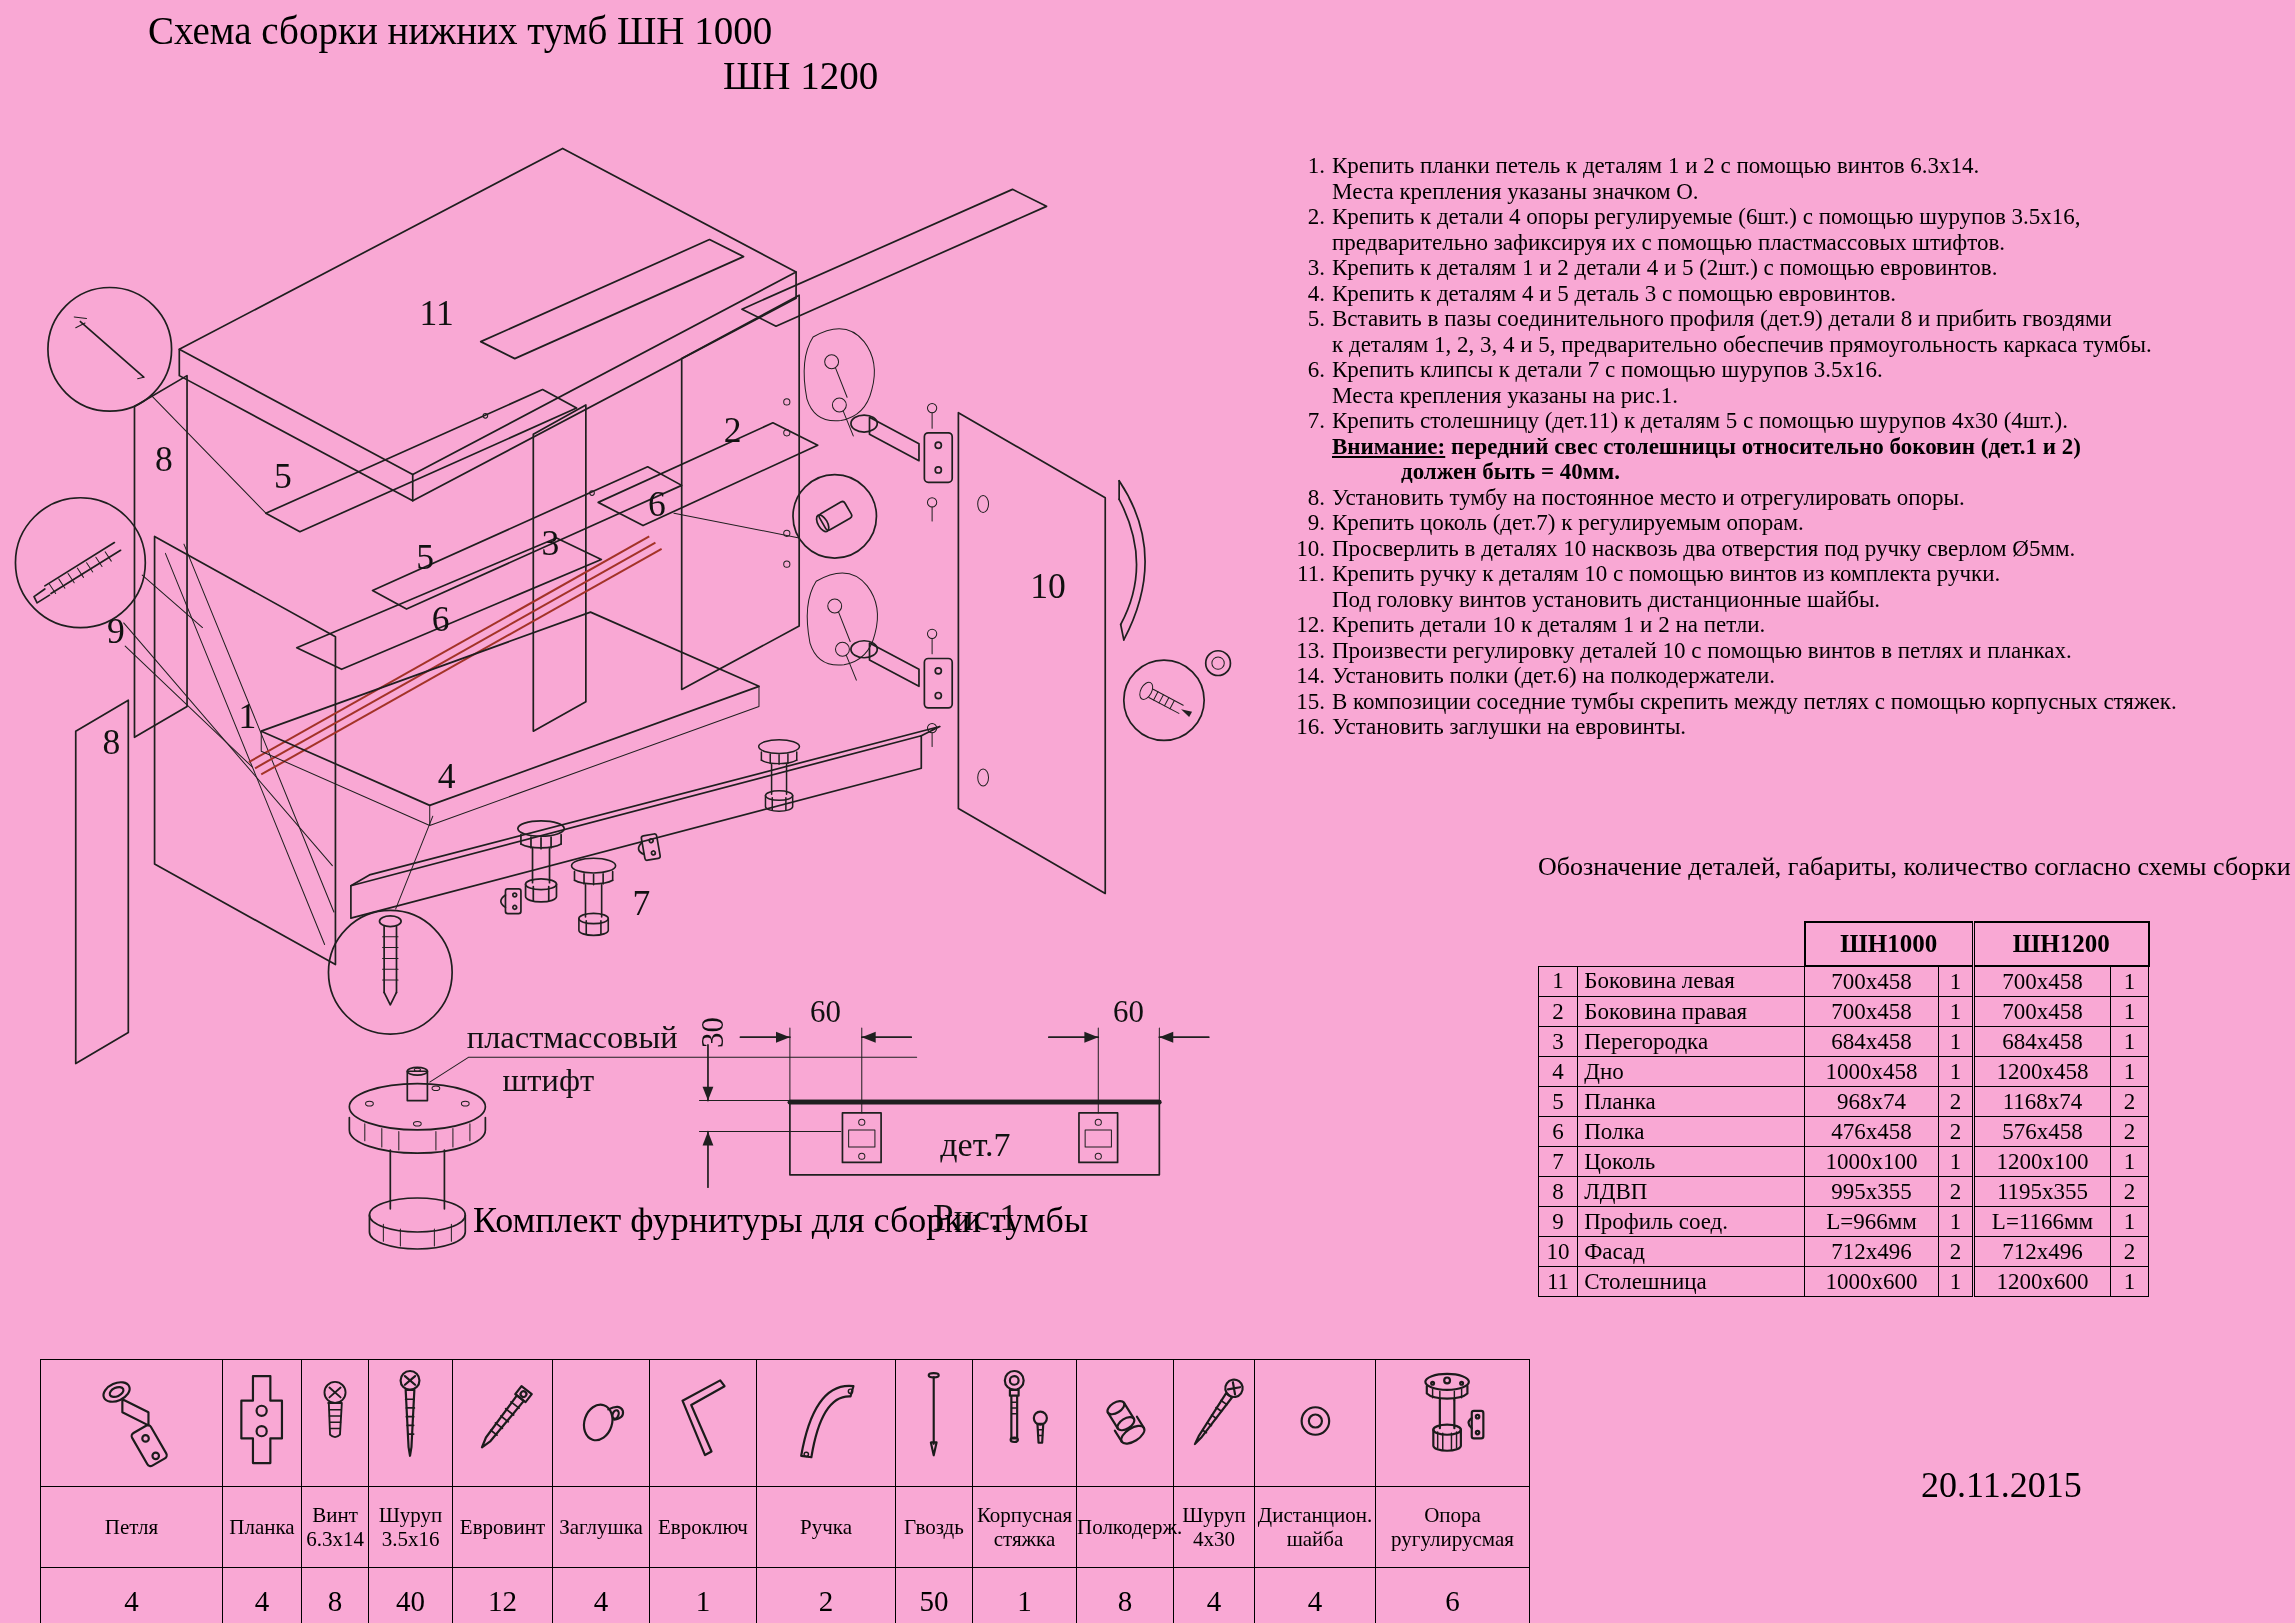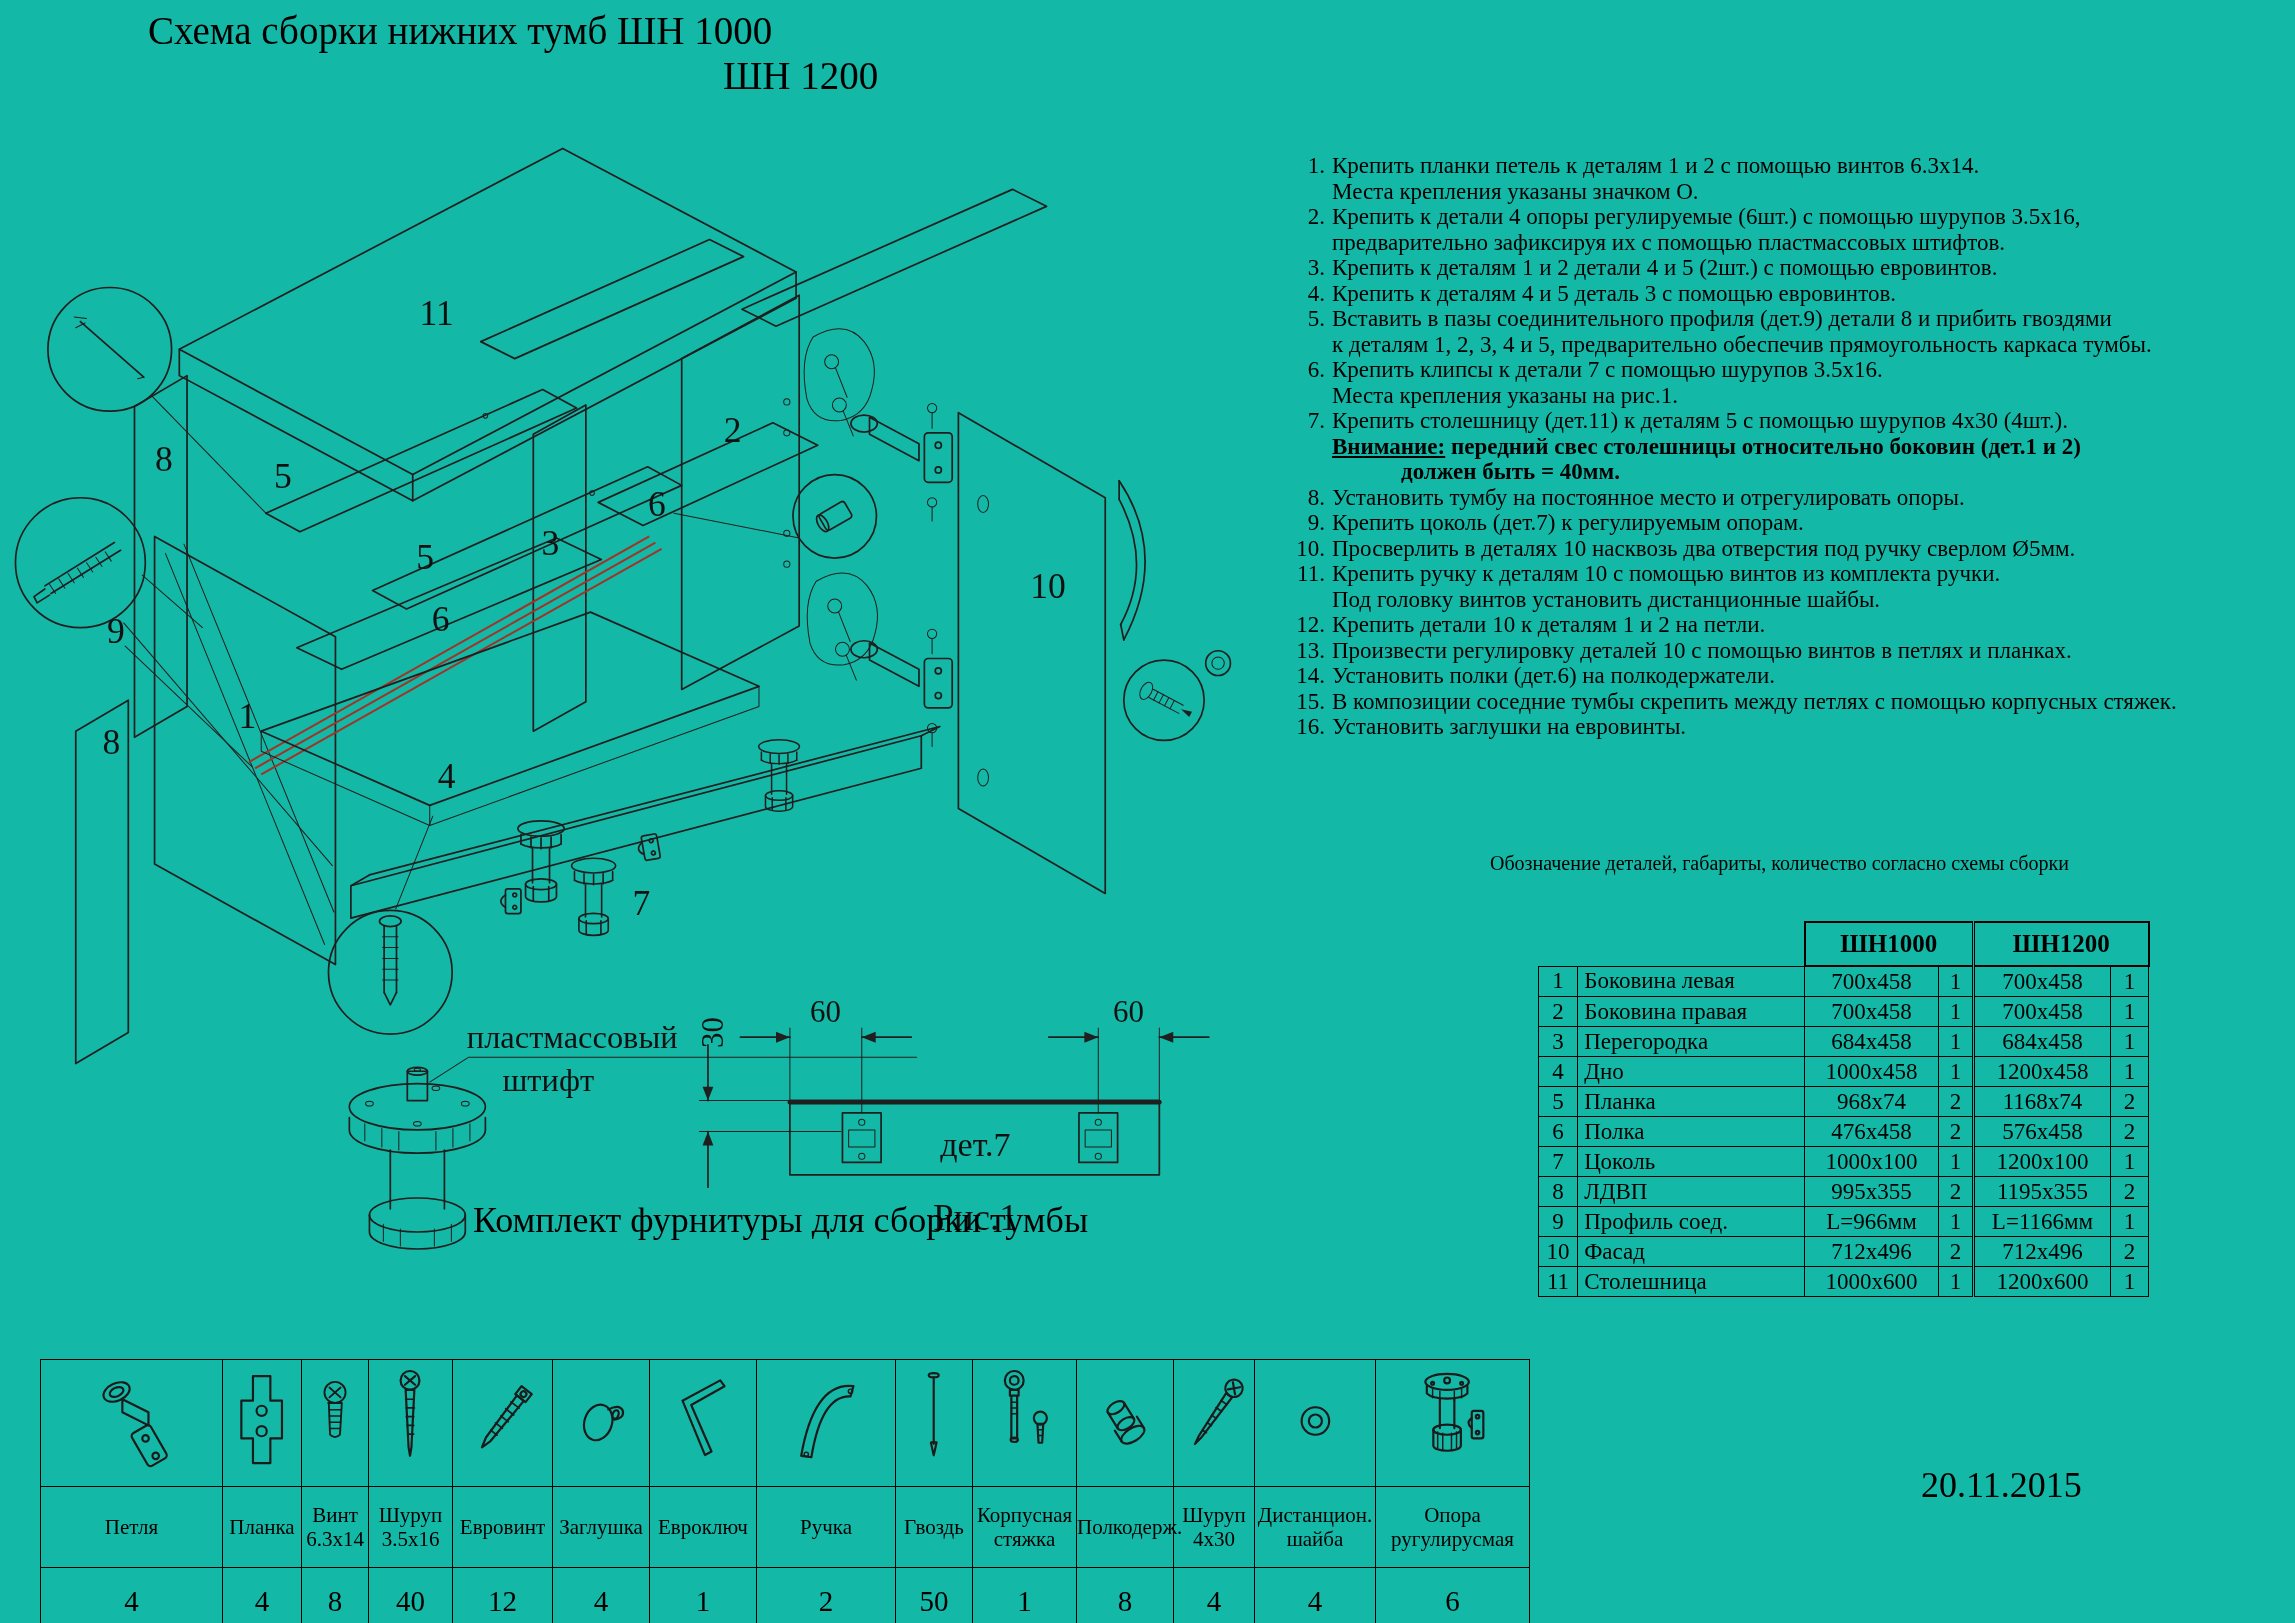--- a/index.html
+++ b/index.html
@@ -1,36 +1,36 @@
 <!DOCTYPE html>
 <html style="font-size:12.4px"><head>
 <meta charset="utf-8">
 <style>
   html,body{margin:0;padding:0;background:#fff;color:#000;font-family:"Liberation Serif",serif;}
-  .page{position:relative;width:2295px;height:1623px;background:#14b8a6;overflow:hidden;}
+  .page{position:relative;width:2295px;height:1623px;background:#f9a8d4;overflow:hidden;}
   .title{position:absolute;left:148px;top:7.7px;font-size:39px;line-height:45px;}
   .title .l2{margin-left:575px;}
   .diagram-svg{position:absolute;left:0;top:0;width:1283px;height:1283px;}
   .dln{stroke:#1f1f1f;fill:none;stroke-width:2.2;stroke-linecap:round;stroke-linejoin:round;}
   .thin{stroke-width:1.3;}
   .thick{stroke-width:6;}
   .arrow{fill:#1f1f1f;stroke:none;}
   .plabel{font-size:46px;fill:#111;text-anchor:middle;}
   .dimtext{font-size:40px;fill:#111;text-anchor:middle;}
   .figtext{font-size:44px;fill:#111;text-anchor:middle;}
   .figcap{font-size:48px;fill:#111;text-anchor:middle;}
   .pinlabel{font-size:42px;fill:#111;}
   .instructions{position:absolute;left:1277px;top:153px;width:1019px;font-size:23px;line-height:25.5px;}
   .ins-row{display:flex;}
   .ins-num{flex:0 0 48px;text-align:right;padding-right:7px;}
   .ins-body{flex:1;}
   .warn{font-weight:bold;}
   .warn-label{text-decoration:underline;font-weight:bold;}
   .warn2{margin-left:69px;font-weight:bold;}
-  .parts-caption{position:absolute;left:1490px;top:852px;font-size:20px;}
+  .parts-caption{position:absolute;left:1538px;top:852px;font-size:26px;}
   .parts-table{position:absolute;left:1538px;top:921px;border-collapse:collapse;font-size:23px;}
   .parts-table td{border:1.5px solid #000;padding:0 6.2px;height:29px;text-align:center;}
   .parts-table th{border:2.3px solid #000;padding:0 6.2px;height:42px;text-align:center;font-weight:bold;font-size:25px;}
   .parts-table th.blank{border:none;}
   .parts-table th.h2{border-left:3.9px double #000;}
   .parts-table td.name{text-align:left;}
   .parts-table td.size2{border-left:3.9px double #000;}
   .kit-title{position:absolute;left:473px;top:1199px;font-size:36px;}
   .kit-table{position:absolute;left:40px;top:1359px;border-collapse:collapse;table-layout:fixed;width:1489px;}
   .kit-table td{border:1.9px solid #000;text-align:center;vertical-align:middle;padding:0;}

